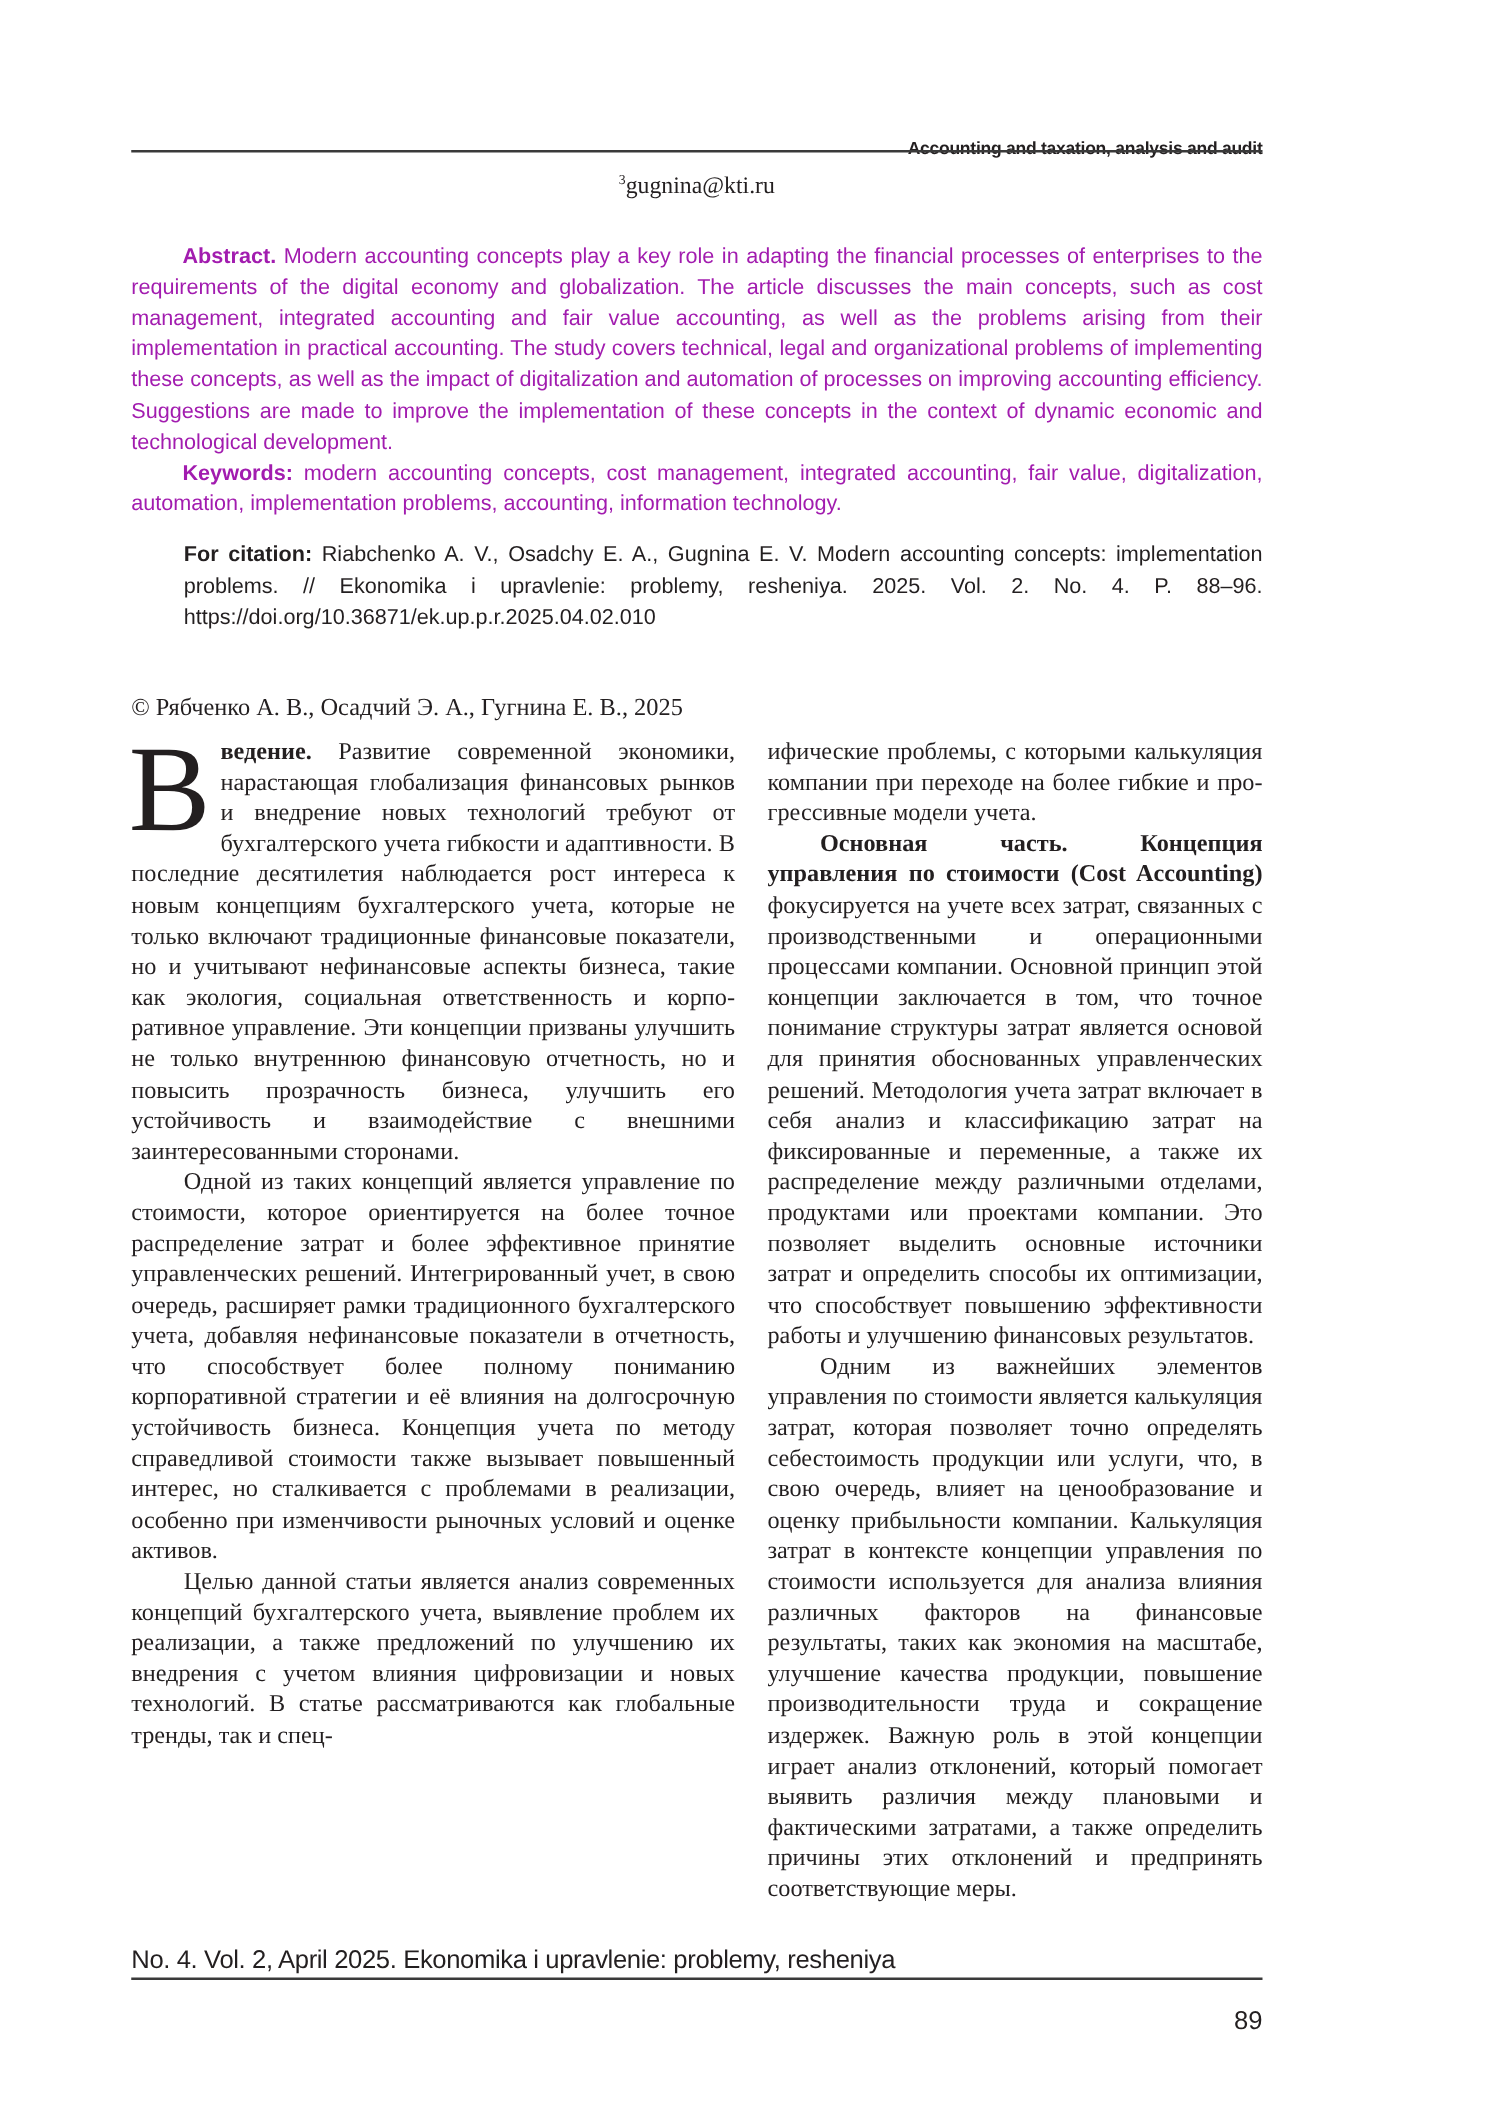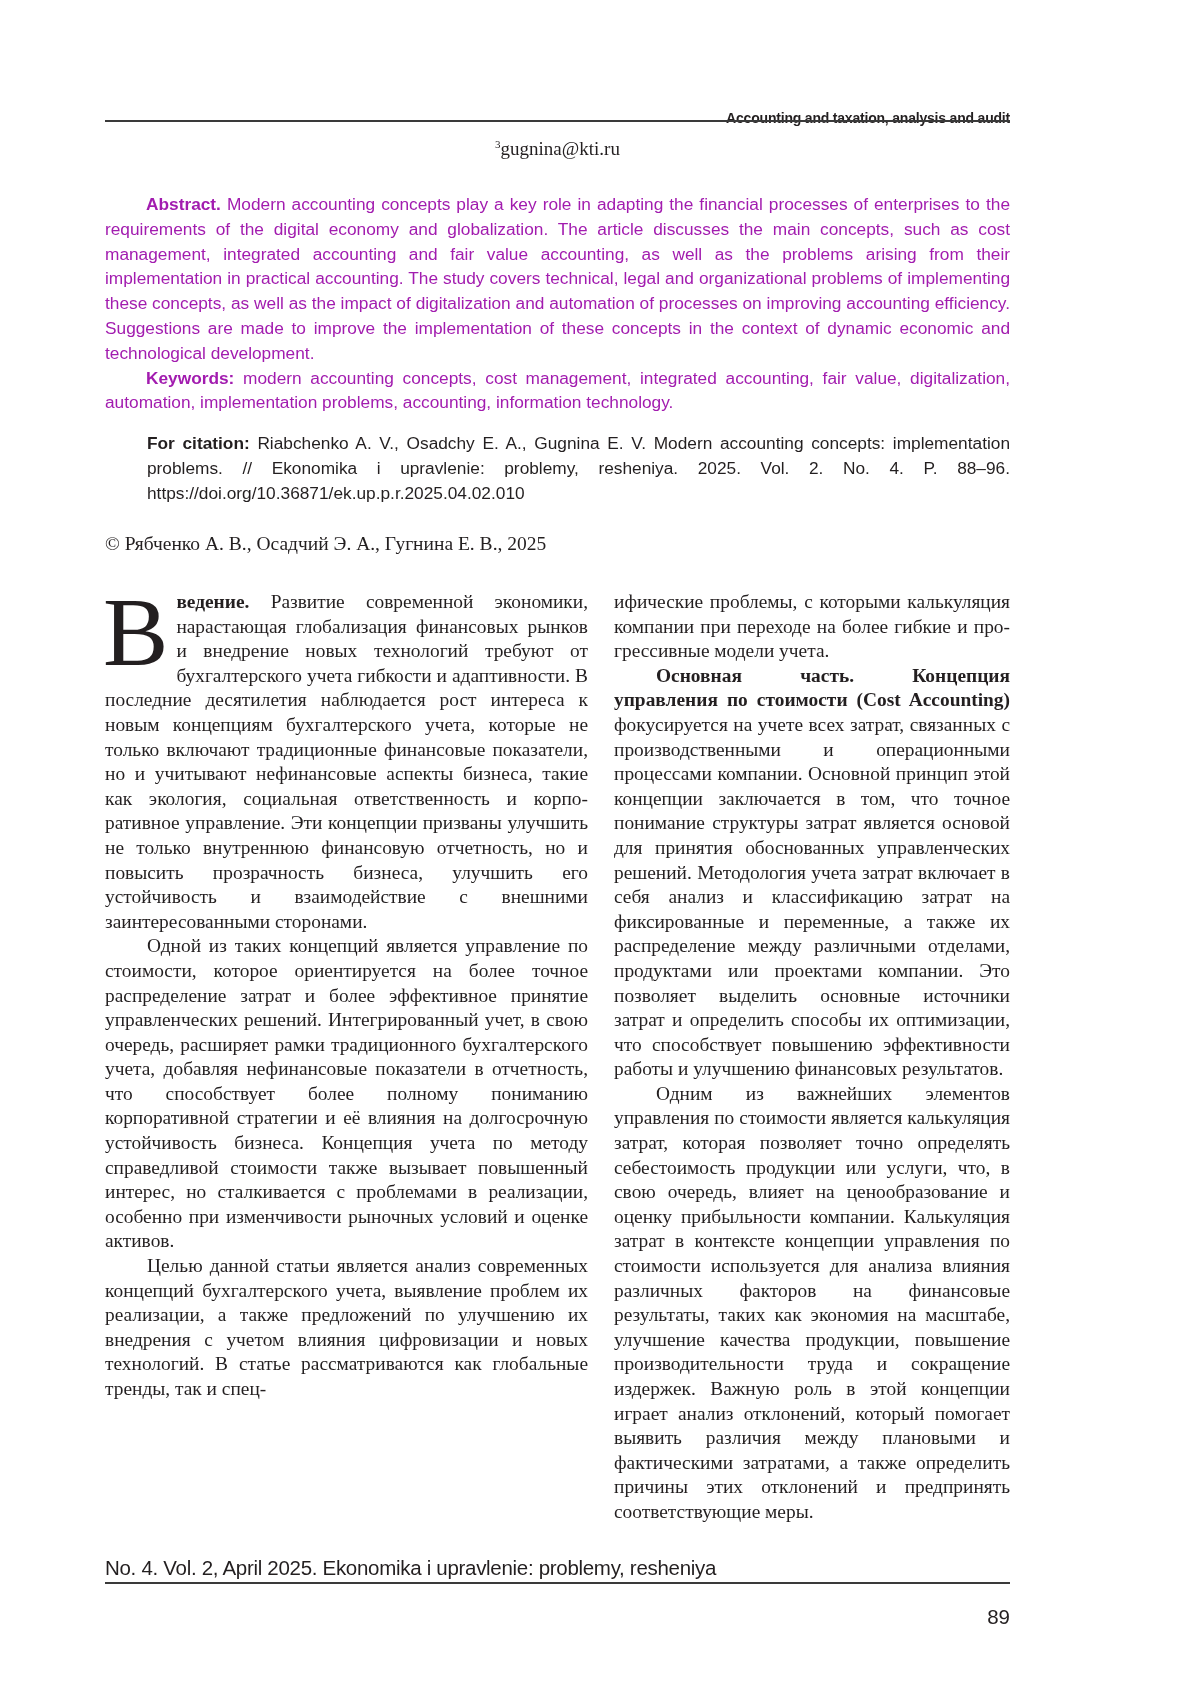--- a/index.html
+++ b/index.html
@@ -28,21 +28,21 @@
   .abstract-block b { font-weight: bold; }
 
   .citation-block {
     position: absolute; left: 147px; width: 863px; top: 431px;
     font-family: "Liberation Sans", sans-serif; font-size: 17.3px; line-height: 24.8px;
     text-align: justify; color: #231f20;
   }
   .citation-block p { margin: 0; }
 
   .copyright {
-    position: absolute; left: 105px; top: 533px;
+    position: absolute; left: 105px; top: 556px;
     font-family: "Liberation Serif", serif; font-size: 19.5px; color: #231f20;
   }
 
   .col {
     position: absolute; top: 590px; width: 483px;
     font-family: "Liberation Serif", serif; font-size: 19.4px; line-height: 24.6px;
     text-align: justify; color: #231f20; hyphens: manual;
   }
   .col-left { left: 105px; }
   .col-right { left: 614px; width: 396px; }

